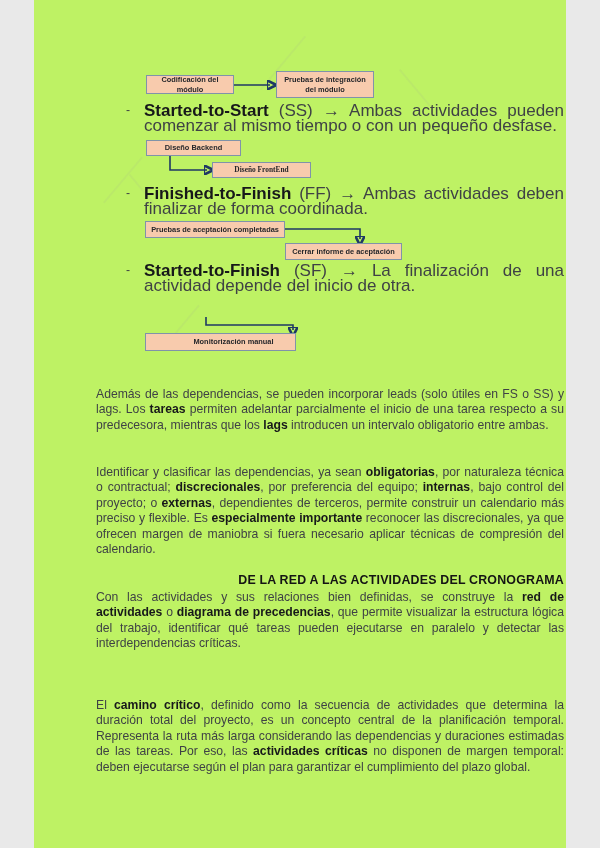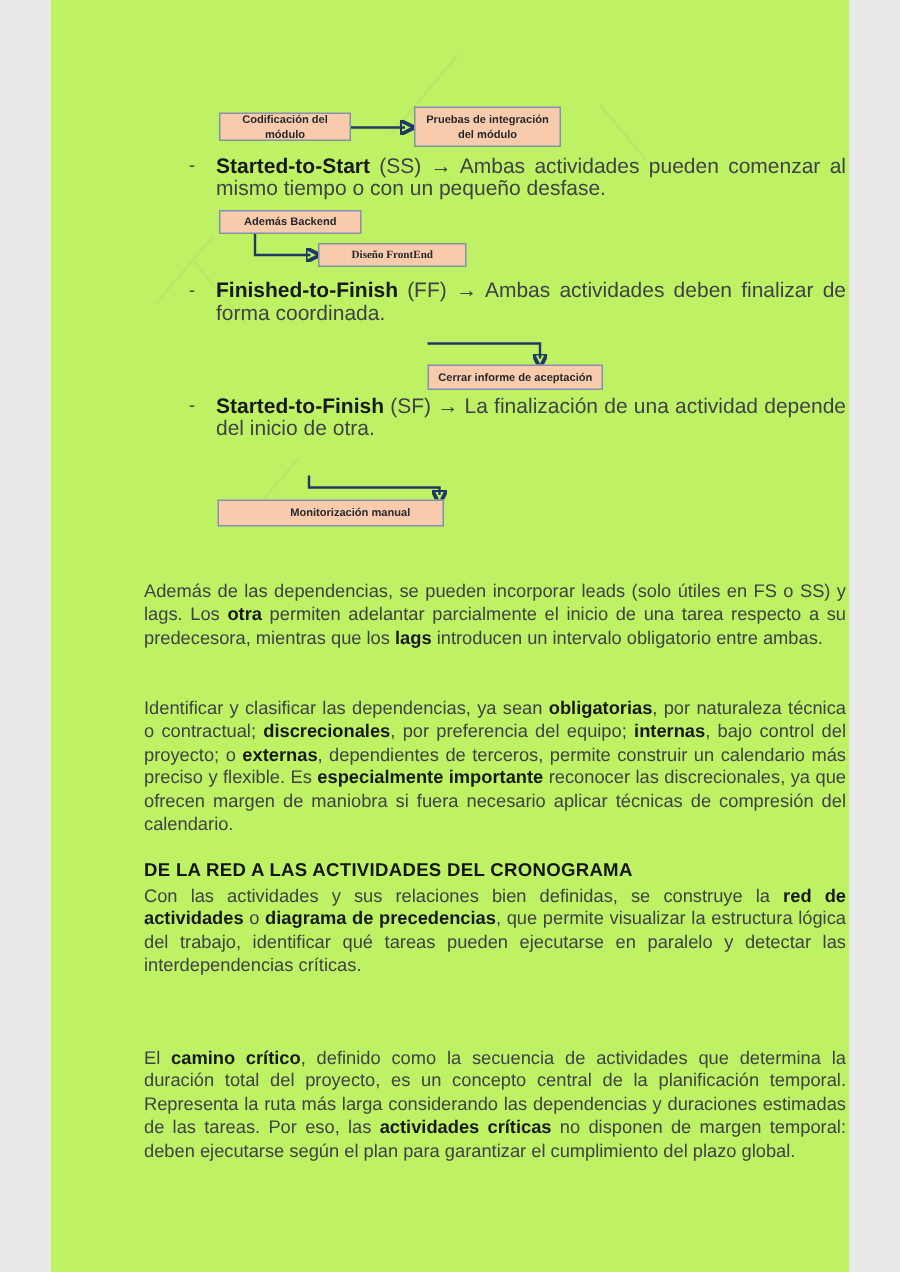--- a/index.html
+++ b/index.html
@@ -12,28 +12,29 @@
   .para{
     position:absolute;left:62px;width:468px;
     font-size:12.2px;line-height:15.4px;color:#3f4245;
     text-align:justify;margin:0;
   }
   .para b, .bullet-text b{font-weight:bold;color:#17181a;}
   .heading{
     position:absolute;left:62px;width:468px;margin:0;
     font-size:12.4px;line-height:15.4px;font-weight:bold;color:#141414;
     letter-spacing:0.2px;
+    text-align:right;
   }
   .bullet-marker{
     position:absolute;left:92px;width:10px;
     font-size:12.2px;line-height:15.2px;color:#3f4245;
   }
   .bullet-text{
     position:absolute;left:110px;width:420px;margin:0;
-    font-size:14px;line-height:15.2px;color:#3f4245;
+    font-size:17px;line-height:15.2px;color:#3f4245;
     text-align:justify;
   }
   
   .dbox{
     position:absolute;box-sizing:border-box;
     background:#f8cbad;border:1px solid #8093a9;
     display:flex;align-items:center;justify-content:center;
     text-align:center;font-size:7.4px;font-weight:600;color:#26272b;
     line-height:1.25;padding:0 2px;
   }
@@ -76,34 +77,35 @@
           <path d="M0,0 L6,3 L0,6 Z" fill="#1f3864" stroke="none"></path>
         </marker>
       </defs>
     <path d="M1,6 H37" marker-end="url(#ah1)"></path>
   </svg>
   <div class="dbox fs-box2">Pruebas de integración del módulo</div>
 
   <span class="bullet-marker b1">-</span>
   <p class="bullet-text b1"><b>Started-to-Start</b><span> (SS) → Ambas actividades pueden comenzar al mismo tiempo o con un pequeño desfase.</span></p>
 
-  <div class="dbox ss-box1">Además Backend</div>
+  <div class="dbox ss-box1">Diseño Backend</div>
   <svg class="connector ss-arrow" viewBox="0 0 50 20">
     <defs>
         <marker id="ah2" markerWidth="6" markerHeight="6" refX="2" refY="3" orient="auto">
           <path d="M0,0 L6,3 L0,6 Z" fill="#1f3864" stroke="none"></path>
         </marker>
       </defs>
     <path d="M6,0 V14 H43" marker-end="url(#ah2)"></path>
   </svg>
   <div class="dbox ss-box2">Diseño FrontEnd</div>
 
   <span class="bullet-marker b2">-</span>
   <p class="bullet-text b2"><b>Finished-to-Finish</b><span> (FF) → Ambas actividades deben finalizar de forma coordinada.</span></p>
 
+  <div class="dbox ff-box1">Pruebas de aceptación completadas</div>
   <svg class="connector ff-arrow" viewBox="0 0 80 22">
     <defs>
         <marker id="ah3" markerWidth="6" markerHeight="6" refX="2" refY="3" orient="auto">
           <path d="M0,0 L6,3 L0,6 Z" fill="#1f3864" stroke="none"></path>
         </marker>
       </defs>
     <path d="M0,7 H75 V17" marker-end="url(#ah3)"></path>
   </svg>
   <div class="dbox ff-box2">Cerrar informe de aceptación</div>
 
@@ -113,21 +115,21 @@
   <svg class="connector sf-arrow" viewBox="0 0 100 18">
     <defs>
         <marker id="ah4" markerWidth="6" markerHeight="6" refX="2" refY="3" orient="auto">
           <path d="M0,0 L6,3 L0,6 Z" fill="#1f3864" stroke="none"></path>
         </marker>
       </defs>
     <path d="M6,0 V8 H93 V13" marker-end="url(#ah4)"></path>
   </svg>
   <div class="dbox sf-box2">Monitorización manual</div>
 
-  <p class="para p1"><span>Además de las dependencias, se pueden incorporar leads (solo útiles en FS o SS) y lags. Los </span><b>otra</b><span> permiten adelantar parcialmente el inicio de una tarea respecto a su predecesora, mientras que los </span><b>lags</b><span> introducen un intervalo obligatorio entre ambas.</span></p>
+  <p class="para p1"><span>Además de las dependencias, se pueden incorporar leads (solo útiles en FS o SS) y lags. Los </span><b>tareas</b><span> permiten adelantar parcialmente el inicio de una tarea respecto a su predecesora, mientras que los </span><b>lags</b><span> introducen un intervalo obligatorio entre ambas.</span></p>
   <p class="para p2"><span>Identificar y clasificar las dependencias, ya sean </span><b>obligatorias</b><span>, por naturaleza técnica o contractual; </span><b>discrecionales</b><span>, por preferencia del equipo; </span><b>internas</b><span>, bajo control del proyecto; o </span><b>externas</b><span>, dependientes de terceros, permite construir un calendario más preciso y flexible. Es </span><b>especialmente importante</b><span> reconocer las discrecionales, ya que ofrecen margen de maniobra si fuera necesario aplicar técnicas de compresión del calendario.</span></p>
 
   <h2 class="heading hd">DE LA RED A LAS ACTIVIDADES DEL CRONOGRAMA</h2>
 
   <p class="para p3"><span>Con las actividades y sus relaciones bien definidas, se construye la </span><b>red de actividades</b><span> o </span><b>diagrama de precedencias</b><span>, que permite visualizar la estructura lógica del trabajo, identificar qué tareas pueden ejecutarse en paralelo y detectar las interdependencias críticas.</span></p>
   <p class="para p4"><span>El </span><b>camino crítico</b><span>, definido como la secuencia de actividades que determina la duración total del proyecto, es un concepto central de la planificación temporal. Representa la ruta más larga considerando las dependencias y duraciones estimadas de las tareas. Por eso, las </span><b>actividades críticas</b><span> no disponen de margen temporal: deben ejecutarse según el plan para garantizar el cumplimiento del plazo global.</span></p>
 
 </div>
 
 </body></html>

